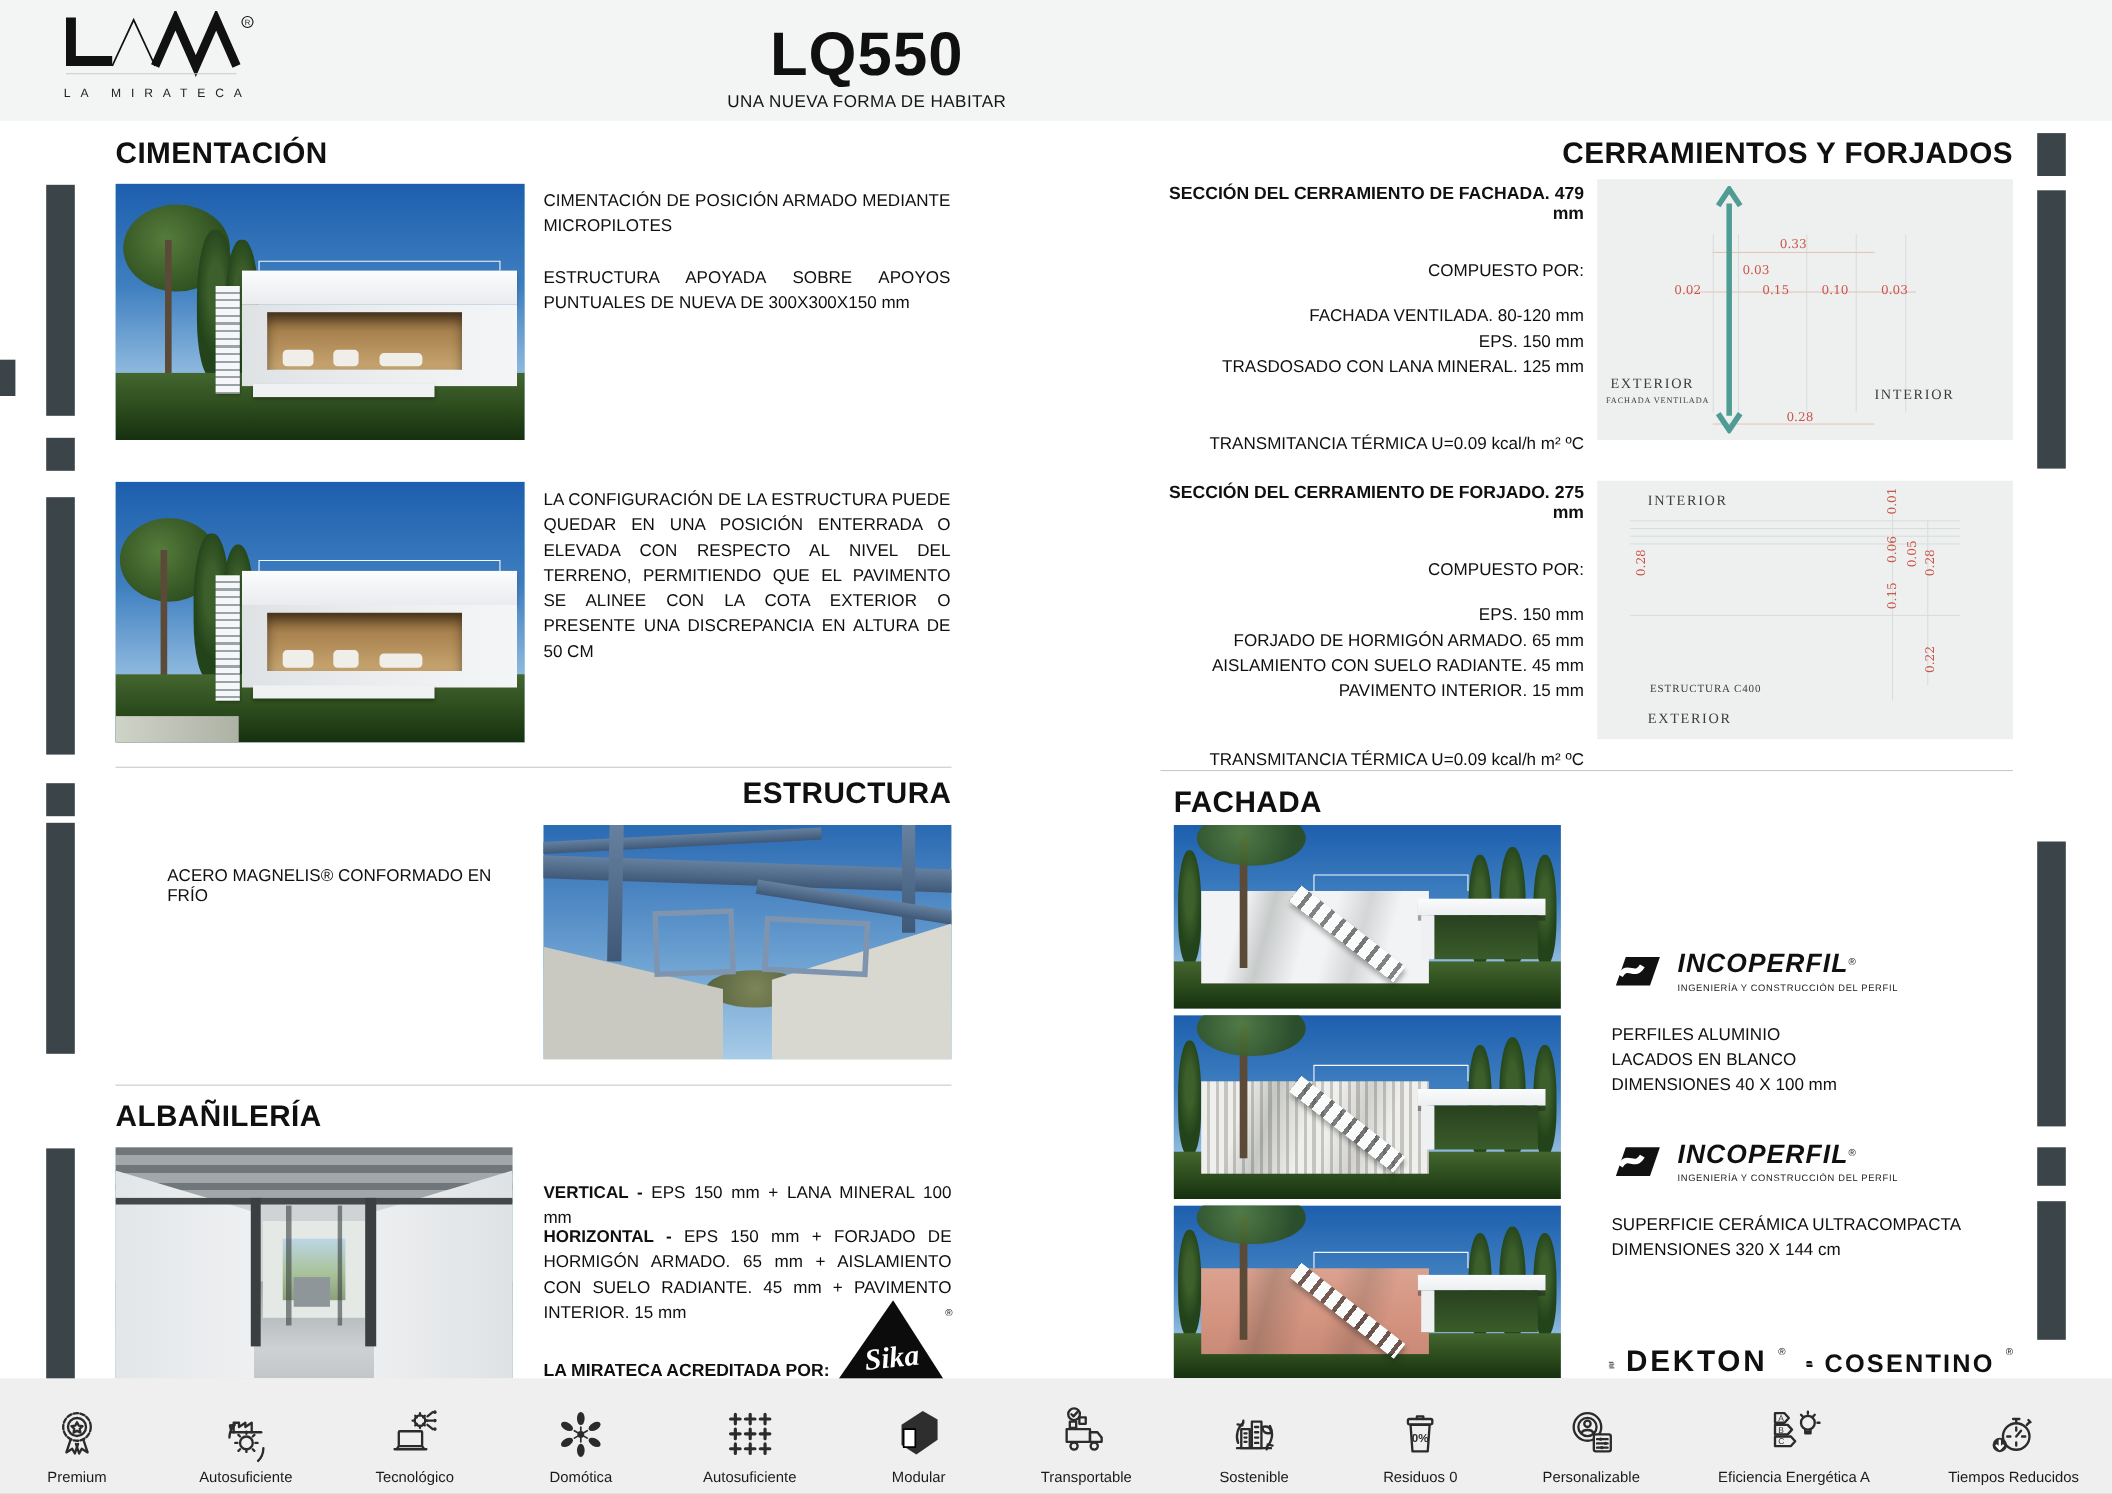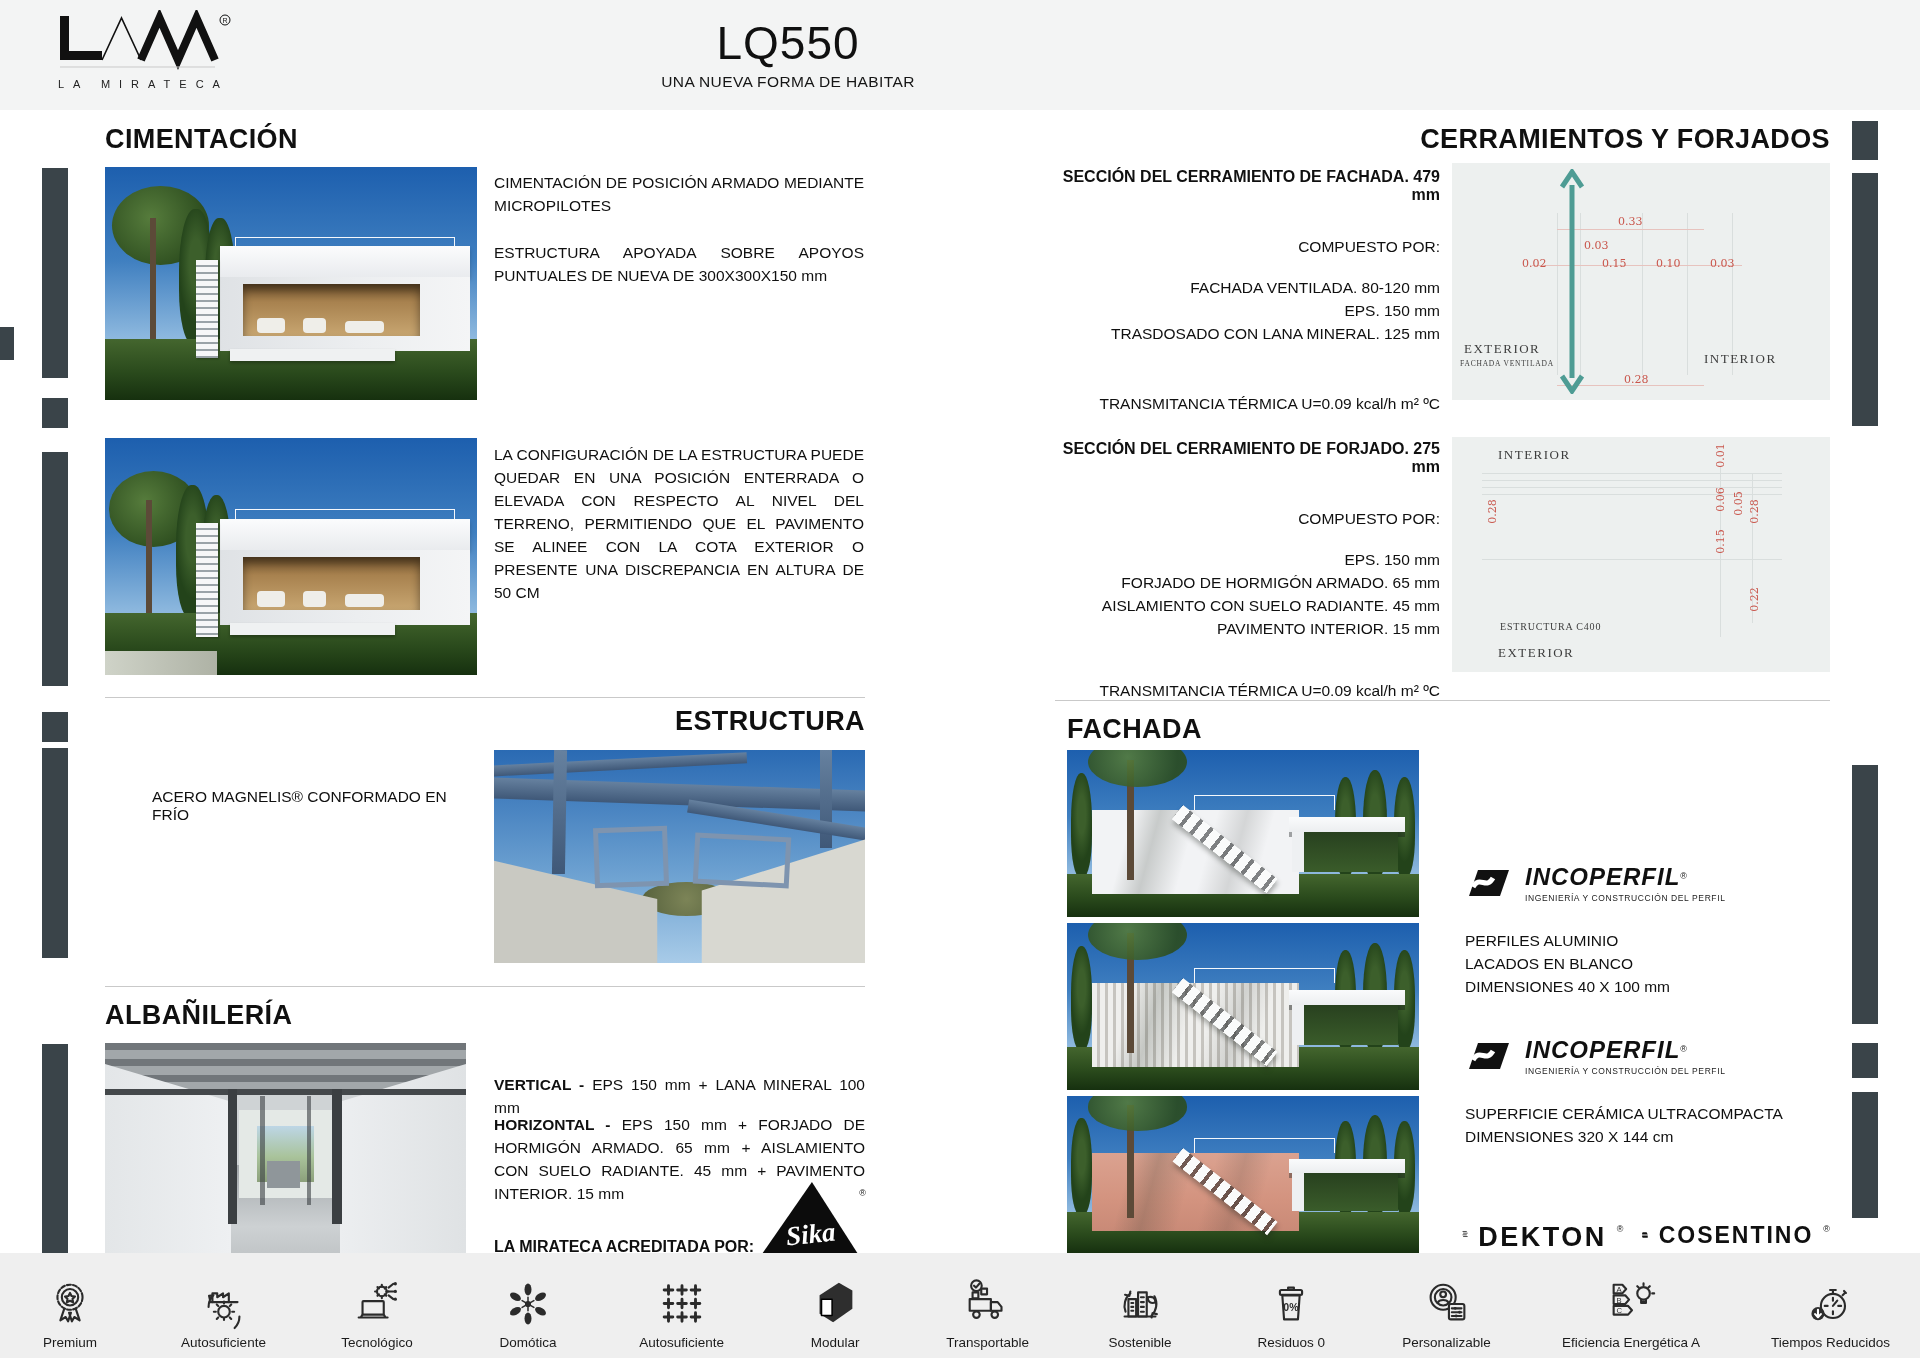--- a/index.html
+++ b/index.html
@@ -8,21 +8,21 @@
   }
   *{margin:0;padding:0;box-sizing:border-box;}
   body{background:#888;font-family:"Liberation Sans",sans-serif;color:var(--ink);}
   .page{position:relative;width:1920px;height:1358px;background:#fff;overflow:hidden;margin:0 auto;}
 
   
   .topband{position:absolute;left:0;top:0;width:1920px;height:110px;background:var(--c-band);}
   .logo{position:absolute;left:55px;top:10px;width:190px;}
   .logo-sub{margin-top:2px;font-size:11px;letter-spacing:9px;color:#222;padding-left:3px;}
   .model-block{position:absolute;left:598px;top:16px;width:380px;text-align:center;}
-  .model{font-size:46px;font-weight:400;letter-spacing:1px;}
+  .model{font-size:56px;font-weight:700;letter-spacing:1px;}
   .tagline{font-size:15.5px;letter-spacing:.4px;margin-top:3px;color:#151515;}
   .doc-title{position:absolute;right:110px;top:46px;font-size:44px;font-weight:700;letter-spacing:.5px;}
 
   
   .h1{position:absolute;font-size:27px;font-weight:700;letter-spacing:.4px;}
   .body-t{font-size:15.5px;line-height:1.48;text-align:justify;}
   .divider{position:absolute;height:1px;background:var(--c-line);}
   .bar{position:absolute;background:var(--c-bar);}
   .rightcol-block{position:absolute;left:1055px;width:385px;text-align:right;}
   .mini-h{font-size:16px;font-weight:700;margin-bottom:34px;}
@@ -87,21 +87,21 @@
 
   
   .inco{position:absolute;left:1465px;display:flex;align-items:center;gap:14px;}
   .inco-name{font-size:24px;font-weight:700;font-style:italic;letter-spacing:1px;}
   .inco-reg{font-size:9px;vertical-align:super;}
   .inco-tag{font-size:8.5px;letter-spacing:.6px;color:#222;margin-top:2px;}
   .sika{position:absolute;left:762px;top:1182px;width:104px;height:72px;}
   .sika-tri{position:absolute;left:0;bottom:0;width:96px;height:72px;background:#0c0c0c;clip-path:polygon(52% 0,100% 100%,0 100%);}
   .sika-word{position:absolute;left:24px;bottom:4px;color:#fff;font-family:"Liberation Serif",serif;font-style:italic;font-weight:700;font-size:27px;transform:rotate(-6deg);}
   .sika-reg{position:absolute;right:0;top:6px;font-size:9px;}
-  .dekton-row{position:absolute;left:1462px;top:1222px;width:368px;display:flex;align-items:flex-start;gap:10px;}
+  .dekton-row{position:absolute;left:1462px;top:1222px;width:368px;display:flex;align-items:flex-end;gap:10px;}
   .dek-name{font-size:27px;font-weight:700;letter-spacing:2.5px;}
   .cos-name{font-size:23px;font-weight:700;letter-spacing:2px;}
   .reg-s{font-size:9px;align-self:flex-start;margin-top:2px;}
 
   
   .footer{position:absolute;left:0;top:1253px;width:1920px;height:105px;background:#efefef;
     display:flex;justify-content:space-between;align-items:flex-end;padding:0 30px 8px 30px;}
   .fitem{display:flex;flex-direction:column;align-items:center;gap:4px;min-width:80px;}
   .flabel{font-size:13.5px;color:#1b1b1b;}
   .fic{width:54px;height:54px;stroke:#2b2b2b;fill:none;stroke-width:2.2;stroke-linecap:round;stroke-linejoin:round;}

